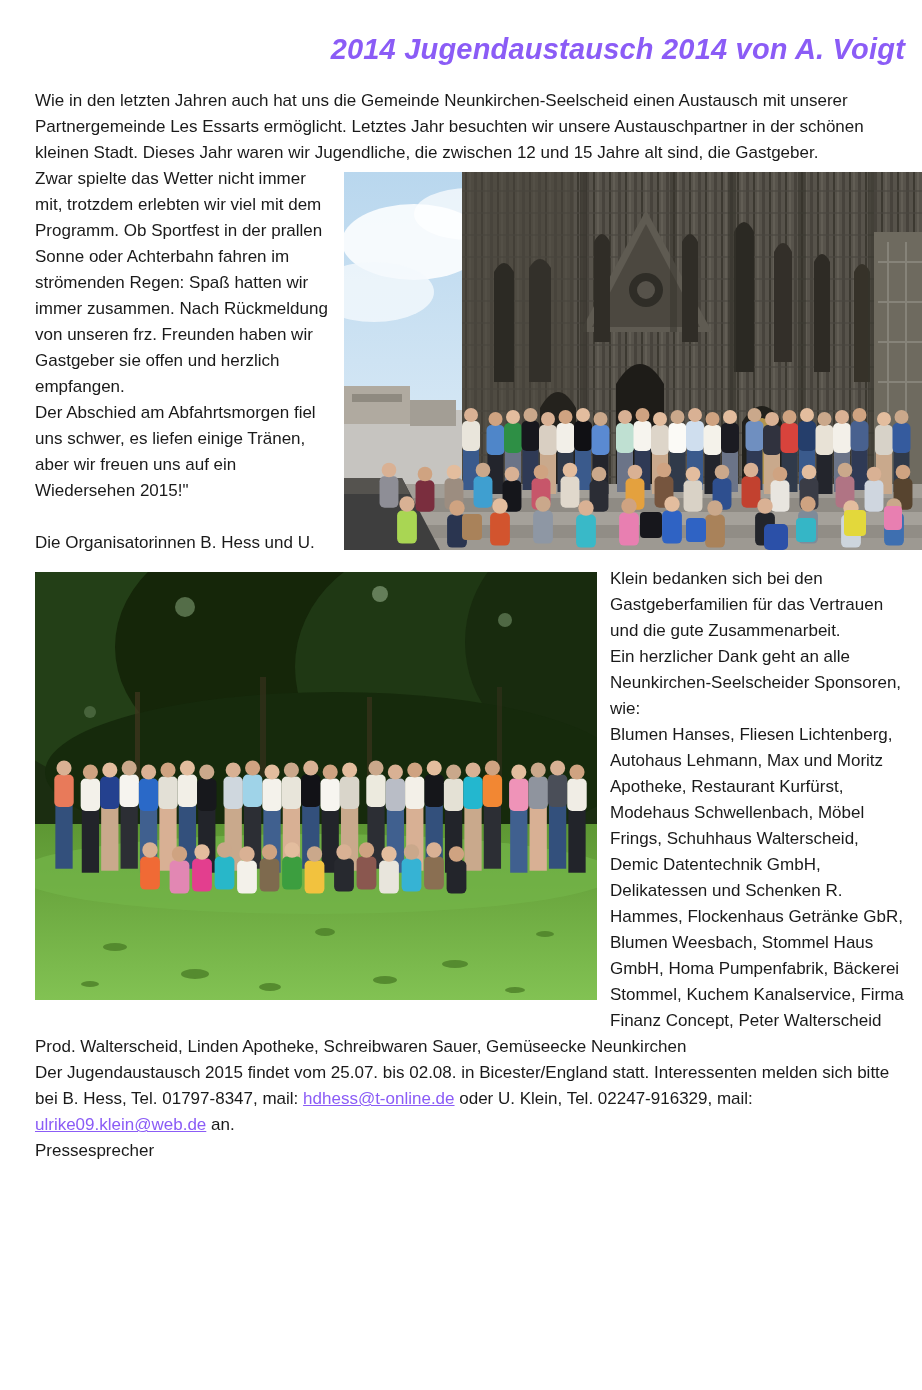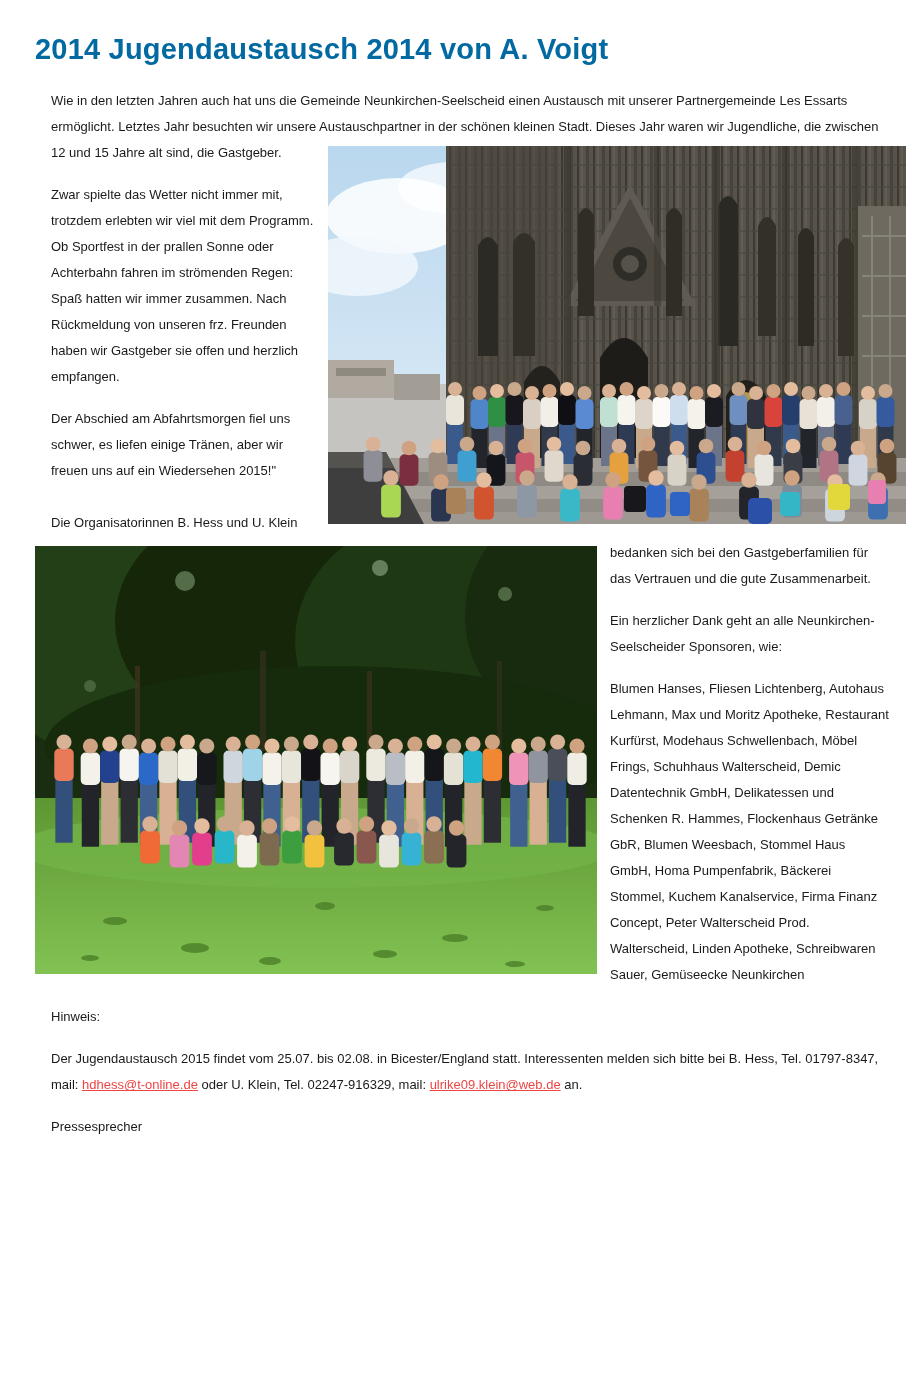--- a/index.html
+++ b/index.html
@@ -1,28 +1,28 @@
 <!DOCTYPE html>
 <html lang="de"><head>
 <meta charset="utf-8">
 <style>
   html,body{margin:0;padding:0;background:#ffffff;}
   body{font-family:"Liberation Sans",sans-serif;color:#1a1a1a;}
   .page{width:922px;min-height:1390px;box-sizing:border-box;background:#ffffff;
         padding:33px 17px 30px 35px;position:relative;}
   .page::after{content:"";display:block;clear:both;}
-  .title{margin:0 0 22px 0;font-size:29px;line-height:1.15;font-weight:bold;
-         color:#0369a1;letter-spacing:0.2px;}
-  p.b{margin:16px;font-size:13px;line-height:26px;text-align:left;}
+  .title{margin:0 0 22px 0;font-size:29px;line-height:1.15;font-weight:bold;font-style:italic;
+         color:#8b5cf6;letter-spacing:0.2px;text-align:right;}
+  p.b{margin:0;font-size:17px;line-height:26px;text-align:left;}
   p.gap-top{margin-top:26px;}
   .ph{display:block;}
   .ph1{float:right;width:578px;height:378px;margin:6px -17px 16px 12px;}
   .ph2{float:left;width:562px;height:428px;margin:6px 13px 12px 0;}
   .ph svg{display:block;width:100%;height:100%;}
-  a.email{color:#ef4444;text-decoration:underline;cursor:pointer;}
+  a.email{color:#8b5cf6;text-decoration:underline;cursor:pointer;}
 </style>
 </head>
 <body>
 
 <div class="page">
 
   <h1 class="title">2014 Jugendaustausch 2014 von A. Voigt</h1>
 
   <p class="b">
     <span>Wie in den letzten Jahren auch hat uns die Gemeinde Neunkirchen-Seelscheid einen Austausch mit unserer Partnergemeinde Les Essarts ermöglicht. Letztes Jahr besuchten wir unsere Austauschpartner in der schönen kleinen Stadt. Dieses Jahr waren wir Jugendliche, die zwischen 12 </span><span class="ph ph1">
@@ -385,21 +385,20 @@
           <ellipse cx="350" cy="408" rx="12" ry="4"></ellipse>
         <ellipse cx="480" cy="418" rx="10" ry="3"></ellipse>
       </g>
     </svg>
   </div>
 
   <p class="b">Der Abschied am Abfahrtsmorgen fiel uns schwer, es liefen einige Tränen, aber wir freuen uns auf ein Wiedersehen 2015!"</p>
   <p class="b gap-top">Die Organisatorinnen B. Hess und U. Klein bedanken sich bei den Gastgeberfamilien für das Vertrauen und die gute Zusammenarbeit.</p>
   <p class="b">Ein herzlicher Dank geht an alle Neunkirchen-Seelscheider Sponsoren, wie:</p>
   <p class="b">Blumen Hanses, Fliesen Lichtenberg, Autohaus Lehmann, Max und Moritz Apotheke, Restaurant Kurfürst, Modehaus Schwellenbach, Möbel Frings, Schuhhaus Walterscheid, Demic Datentechnik GmbH, Delikatessen und Schenken R. Hammes, Flockenhaus Getränke GbR, Blumen Weesbach, Stommel Haus GmbH, Homa Pumpenfabrik, Bäckerei Stommel, Kuchem Kanalservice, Firma Finanz Concept, Peter Walterscheid Prod. Walterscheid, Linden Apotheke, Schreibwaren Sauer, Gemüseecke Neunkirchen</p>
-  <p class="b">Hinweis:</p>
 
   <p class="b">
     <span>Der Jugendaustausch 2015 findet vom 25.07. bis 02.08. in Bicester/England statt. Interessenten melden sich bitte bei B. Hess, Tel. 01797-8347, mail: </span><a class="email">hdhess@t-online.de</a><span> oder U. Klein, Tel. 02247-916329, mail: </span><a class="email">ulrike09.klein@web.de</a><span> an.</span>
   </p>
 
   <p class="b">Pressesprecher</p>
 
 </div>
 
 </body></html>

